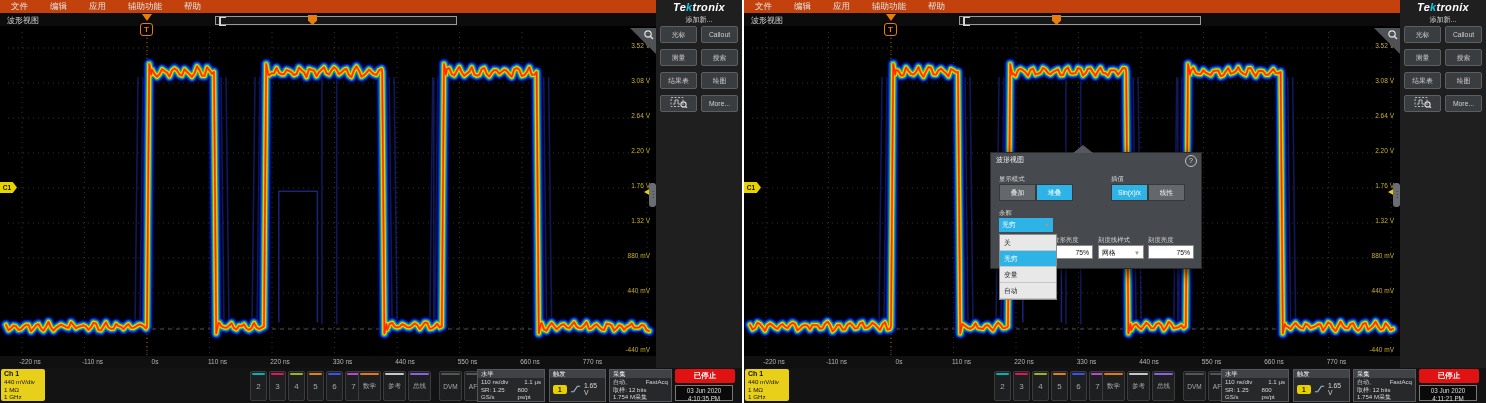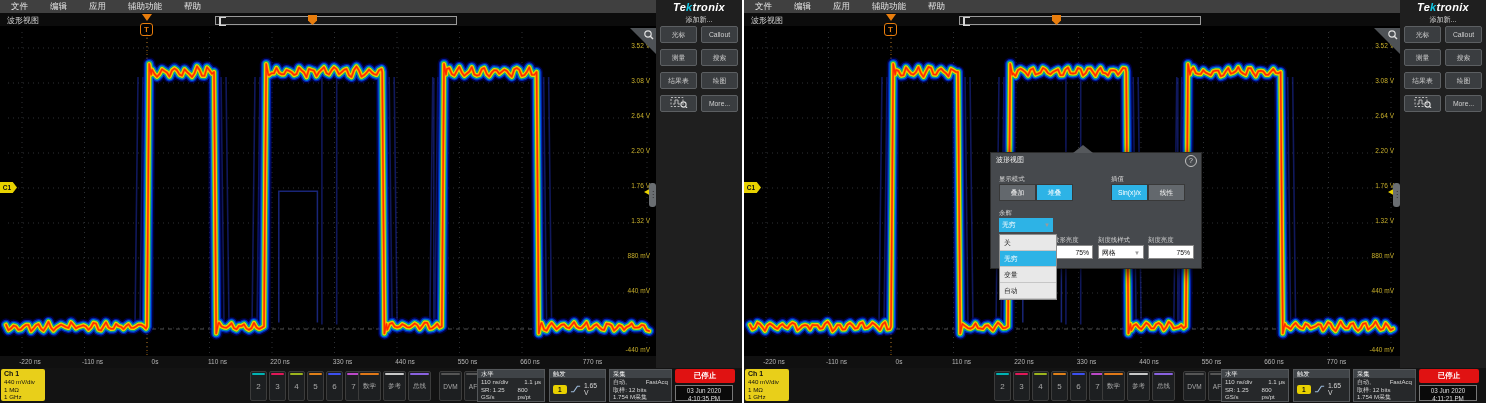--- a/index.html
+++ b/index.html
@@ -1,19 +1,19 @@
 <!DOCTYPE html>
 <html><head>
 <meta charset="utf-8">
 <style>
   html,body{margin:0;padding:0;background:#fff;font-family:"Liberation Sans","DejaVu Sans",sans-serif;}
   #stage{position:relative;width:1486px;height:403px;background:#fff;overflow:hidden;}
   .scope{position:absolute;top:0;width:742px;height:403px;background:#000;overflow:hidden;}
   
-  .menubar{position:absolute;left:0;top:0;width:656px;height:13px;background:#404040;display:flex;align-items:center;}
+  .menubar{position:absolute;left:0;top:0;width:656px;height:13px;background:#c2410c;display:flex;align-items:center;}
   .mitem{font-size:8.5px;color:#e6e6e6;padding:0 11px;line-height:13px;}
   
   .tabrow{position:absolute;left:0;top:13px;width:656px;height:13px;background:#0c0c0c;}
   .viewtab{position:absolute;left:7px;top:2px;font-size:8px;color:#cdcdcd;}
   .recordbar{position:absolute;left:215px;top:3px;width:240px;height:7px;border:1px solid #9a9a9a;background:#161616;}
   .rb-bracket{position:absolute;left:3px;top:0;width:5px;height:7px;border-left:2px solid #d5d5d5;border-top:1px solid #d5d5d5;border-bottom:1px solid #d5d5d5;}
   .rb-marker{position:absolute;left:92px;top:-2px;width:9px;height:10px;background:#e87d0d;clip-path:polygon(0 0,100% 0,100% 55%,50% 100%,0 55%);}
   
   .plot{position:absolute;left:0;top:26px;width:657px;height:330px;background:#000;}
   .wavesvg{position:absolute;left:0;top:0;}

